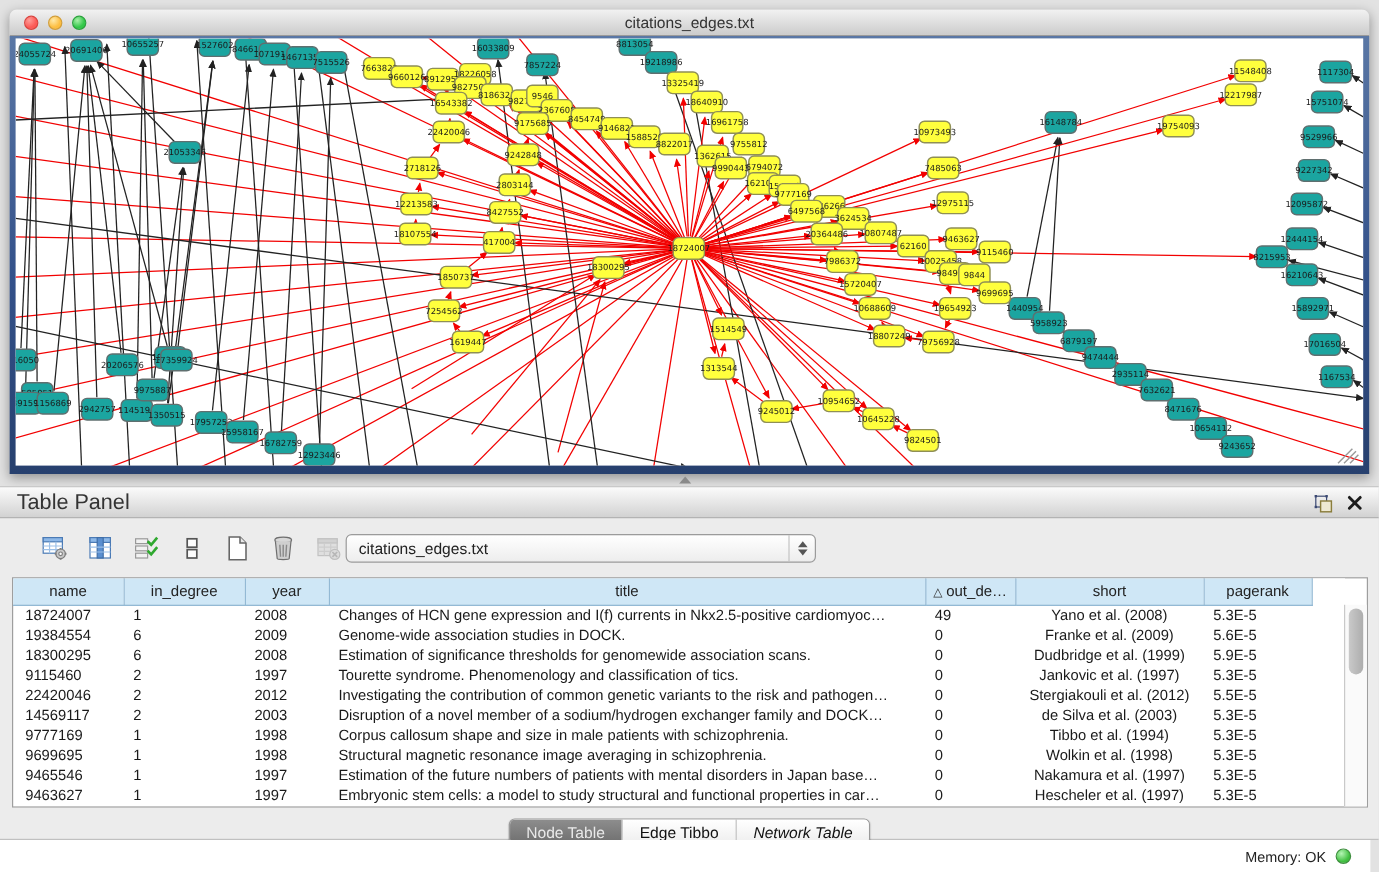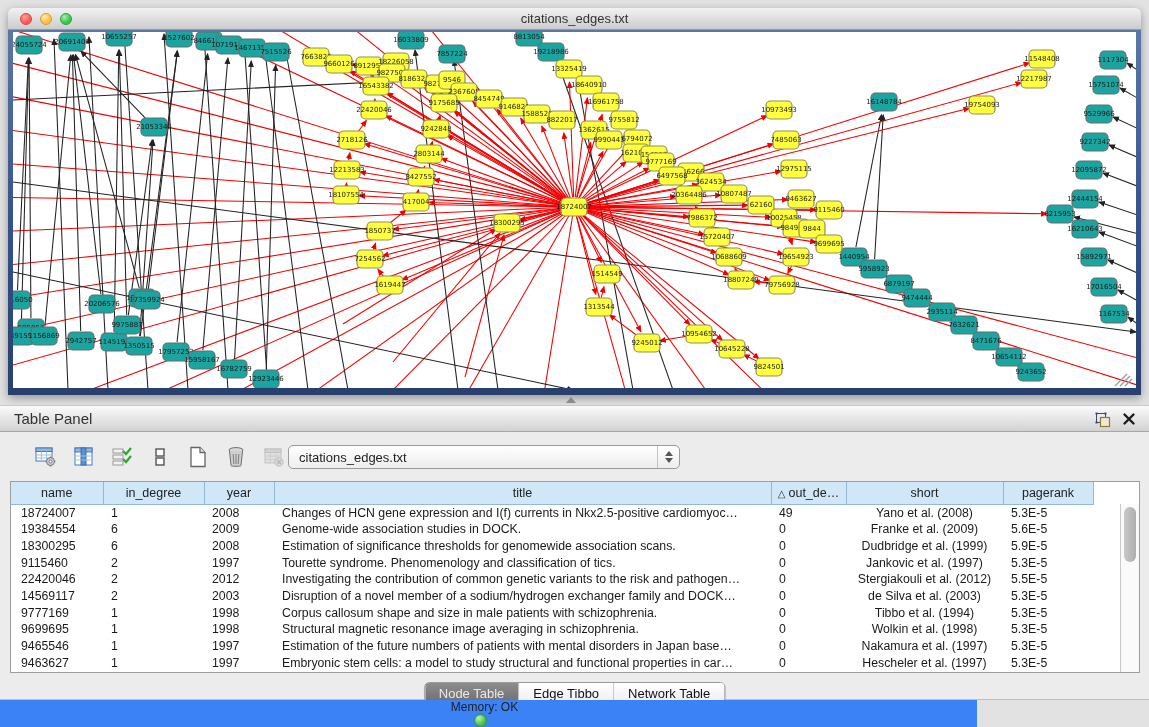--- a/index.html
+++ b/index.html
@@ -25,21 +25,21 @@
 
   
   #splitter { position:absolute; left:0; top:395px; width:1149px; height:10px; }
   #splitter-handle { position:absolute; left:566px; top:2px; width:0; height:0;
     border-left:5px solid transparent; border-right:5px solid transparent; border-bottom:6px solid #8a8a8a; }
 
   
   #tp-header { position:absolute; left:0; top:405px; width:1149px; height:27px;
     background:linear-gradient(#fbfbfb,#d2d2d2); border-top:1px solid #c9c9c9; border-bottom:1px solid #a8a8a8;
     display:flex; align-items:center; }
-  #tp-title { font-size:15px; color:#333; margin-left:14px; }
+  #tp-title { font-size:18px; color:#333; margin-left:14px; }
   #tp-float { position:absolute; right:38px; top:6px; cursor:default; }
   #tp-close { position:absolute; right:13px; top:6px; cursor:default; }
 
   #tp-body { position:absolute; left:0; top:432px; width:1149px; height:268px; background:#ececec;
     border-bottom:1px solid #c0c0c0; }
 
   #toolbar { position:absolute; left:34px; top:12px; height:26px; display:flex; align-items:center; gap:14px; }
   .tbtn { width:24px; height:24px; display:flex; align-items:center; justify-content:center; }
   .tbtn.disabled { opacity:.55; }
   #fx-label { font-size:15px; font-family:"Liberation Serif", serif; font-style:italic; color:#222; }
@@ -63,26 +63,26 @@
     overflow:hidden; text-overflow:clip; padding:0 0 0 8px; }
   #tbl td.c0 { padding-left:10px; }
   #tbl td.c5 { text-align:center; padding-left:0; }
   #vscroll { position:absolute; right:0; top:22px; bottom:0; width:19px; background:#fafafa; border-left:1px solid #c9c9c9; }
   #vthumb { position:absolute; left:3px; top:3px; width:12px; height:55px; background:linear-gradient(90deg,#c9c9c9,#adadad); border-radius:7px; }
 
   #tabbar { position:absolute; left:50%; transform:translateX(-50%); top:250px; height:22px; display:flex;
     border:1px solid #9a9a9a; border-radius:5px; overflow:hidden; background:#fff; box-shadow:0 1px 1px rgba(0,0,0,.12); }
   .seg { font-size:13px; padding:0 14px; display:flex; align-items:center; background:linear-gradient(#ffffff,#eeeeee);
     color:#111; border-right:1px solid #b9b9b9; }
-  .seg:last-child { border-right:none; }
+  .seg:last-child { border-right:none;font-style:italic; }
   .seg.active { background:linear-gradient(#8d8d8d,#6f6f6f); color:#e9e9e9; }
 
   
-  #status-bar { position:absolute; left:0; bottom:0; width:977px; height:27px; background:#3b82f6;
-    display:flex; align-items:center; justify-content:flex-end;flex-direction:column; }
+  #status-bar { position:absolute; left:0; bottom:0; width:1142px; height:27px; background:#ffffff;
+    display:flex; align-items:center; justify-content:flex-end; }
   #memory-label { font-size:12px; color:#222; margin-right:8px; }
   #memory-dot { width:13px; height:13px; border-radius:50%; margin-right:16px;
     background:radial-gradient(circle at 35% 30%, #b4f5b4, #3fbf3f 65%); border:1px solid #3f8f3f; }
 </style>
 </head>
 <body>
 
 <div id="net-window">
   <div id="net-titlebar">
     <div class="lights">

